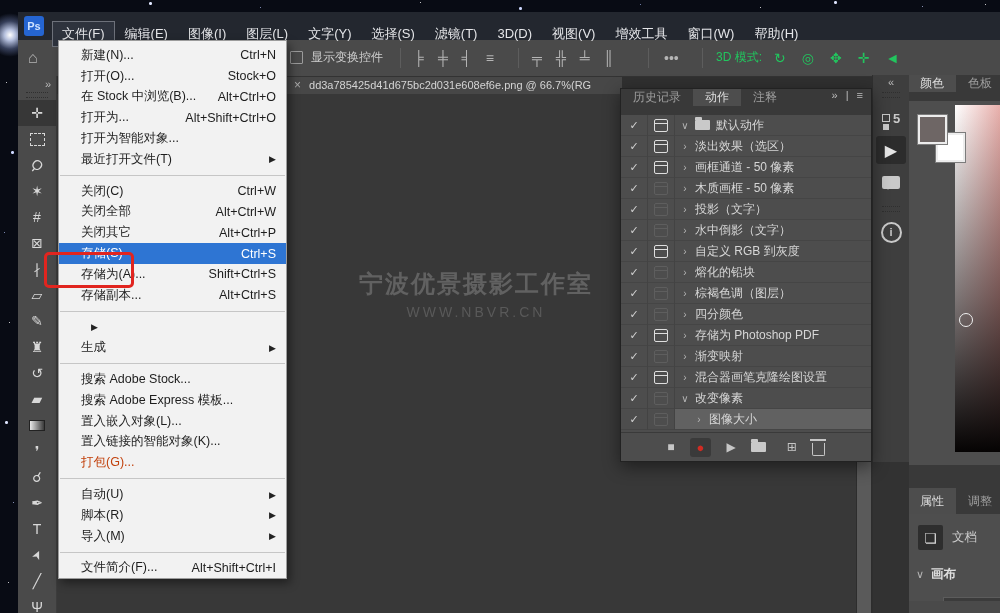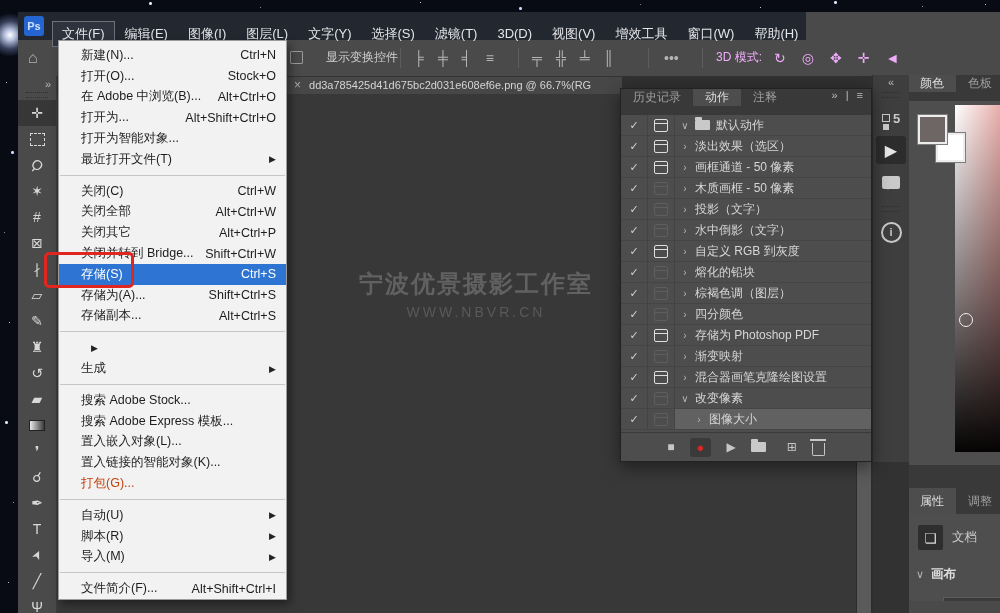--- a/index.html
+++ b/index.html
@@ -13,32 +13,32 @@
       520px 8px 0 1px #cdd8ff,640px 4px 0 0 #8fa0d0,760px 7px 0 0 #ffffff,
       835px 2px 0 1px #dfe6ff,922px 6px 0 0 #aebce8,985px 4px 0 0 #ffffff,
       6px 82px 0 0 #ffffff,12px 152px 0 1px #cdd8ff,4px 232px 0 0 #9fb0e0,
       9px 322px 0 0 #ffffff,6px 422px 0 1px #dfe6ff,13px 502px 0 0 #aebce8,
       8px 582px 0 0 #ffffff;}
   #bigstar{position:absolute;left:-12px;top:13px;width:44px;height:44px;border-radius:50%;
     background:radial-gradient(circle,#ffffff 0%,rgba(210,222,255,.85) 18%,rgba(140,160,220,.35) 45%,rgba(0,0,0,0) 70%);}
   
   #winbg{position:absolute;left:18px;top:12px;right:0;bottom:0;background:#4a4a4a;}
   
-  #menubar{position:absolute;left:18px;top:12px;width:788px;height:28px;background:#23272f;
+  #menubar{position:absolute;left:18px;top:12px;width:982px;height:28px;background:#23272f;
     display:flex;align-items:center;color:#e4e5e8;font-size:13px;z-index:20;}
   #pslogo{width:20px;height:20px;margin:0 8px 0 6px;border-radius:3px;background:#2565d2;
     color:#cfe2ff;font-size:11px;font-weight:bold;text-align:center;line-height:20px;flex:0 0 auto;}
   .mitem{padding:3px 10px;line-height:20px;white-space:nowrap;cursor:default;}
   .mitem.pressed{border:1px solid #6d717a;background:#2e333d;padding:2px 9px;}
   
   #optbar{position:absolute;left:18px;top:40px;width:982px;height:36px;background:#4a4a4a;
     border-bottom:1px solid #333;color:#cecece;font-size:12px;z-index:5;}
   .og{position:absolute;top:0;height:35px;display:flex;align-items:center;gap:12px;white-space:nowrap;}
   .oicn{color:#b5b5b5;font-size:14px;}
-  .odim{color:#f0abfc;align-items:center;}
+  .odim{color:#22c55e;align-items:center;}
   .odiv{width:1px;height:20px;background:#5d5d5d;}
   #tchk{width:11px;height:11px;border:1px solid #9b9b9b;border-radius:1px;background:transparent;}
   
   #toolbar{position:absolute;left:18px;top:76px;width:38px;bottom:0;background:#4a4a4a;
     border-right:1px solid #3c3c3c;z-index:6;}
   #tb-collapse{display:block;text-align:right;color:#b9b9b9;font-size:11px;padding:2px 5px 0 0;}
   .grip{height:4px;margin:2px 8px;border-top:1px dotted #2f2f2f;border-bottom:1px dotted #2f2f2f;}
   .tool{width:38px;height:26px;display:flex;align-items:center;justify-content:center;
     color:#d8d8d8;font-size:14px;}
   .tool.active{background:#373737;}
@@ -174,21 +174,21 @@
       <span class="mitem">增效工具</span>
       <span class="mitem">窗口(W)</span>
       <span class="mitem">帮助(H)</span>
     </span>
 </div>
 
 <div id="optbar">
   <span class="og" style="left:10px;">
       <span class="oicn" style="font-size:16px;">⌂</span>
     </span>
-  <span class="og" style="left:272px;gap:23px;">
+  <span class="og" style="left:272px;gap:8px;">
     <span id="tchk"></span>
     <span>显示变换控件</span>
   </span>
   <span class="og" style="left:382px;">
       <span class="odiv"></span>
     </span>
   <span class="og" id="optbar-align" style="left:396px;gap:14px;">
       <span class="oicn">╞</span>
       <span class="oicn">╪</span>
       <span class="oicn">╡</span>
@@ -529,21 +529,21 @@
 <div id="filemenu">
     <div class="mrow">
       <span class="ml">新建(N)...</span>
       <span class="ms">Ctrl+N</span>
     </div>
     <div class="mrow">
       <span class="ml">打开(O)...</span>
       <span class="ms">Stock+O</span>
     </div>
     <div class="mrow">
-      <span class="ml">在 Adobe 中浏览(B)...</span>
+      <span class="ml">在 Stock 中浏览(B)...</span>
       <span class="ms">Alt+Ctrl+O</span>
     </div>
     <div class="mrow">
       <span class="ml">打开为...</span>
       <span class="ms">Alt+Shift+Ctrl+O</span>
     </div>
     <div class="mrow">
       <span class="ml">打开为智能对象...</span>
     </div>
     <div class="mrow">
@@ -555,24 +555,20 @@
       <span class="ml">关闭(C)</span>
       <span class="ms">Ctrl+W</span>
     </div>
     <div class="mrow">
       <span class="ml">关闭全部</span>
       <span class="ms">Alt+Ctrl+W</span>
     </div>
     <div class="mrow">
       <span class="ml">关闭其它</span>
       <span class="ms">Alt+Ctrl+P</span>
-    </div>
-    <div class="mrow">
-      <span class="ml">关闭并转到 Bridge...</span>
-      <span class="ms">Shift+Ctrl+W</span>
     </div>
     <div class="mrow hl">
       <span class="ml">存储(S)</span>
       <span class="ms">Ctrl+S</span>
     </div>
     <div class="mrow">
       <span class="ml">存储为(A)...</span>
       <span class="ms">Shift+Ctrl+S</span>
     </div>
     <div class="mrow">

